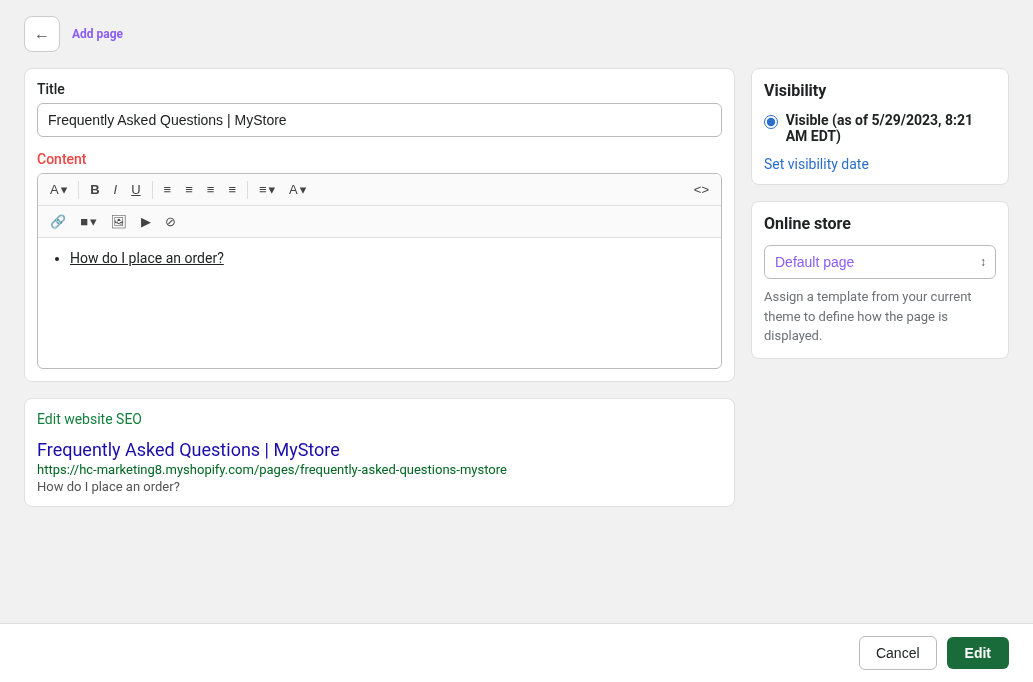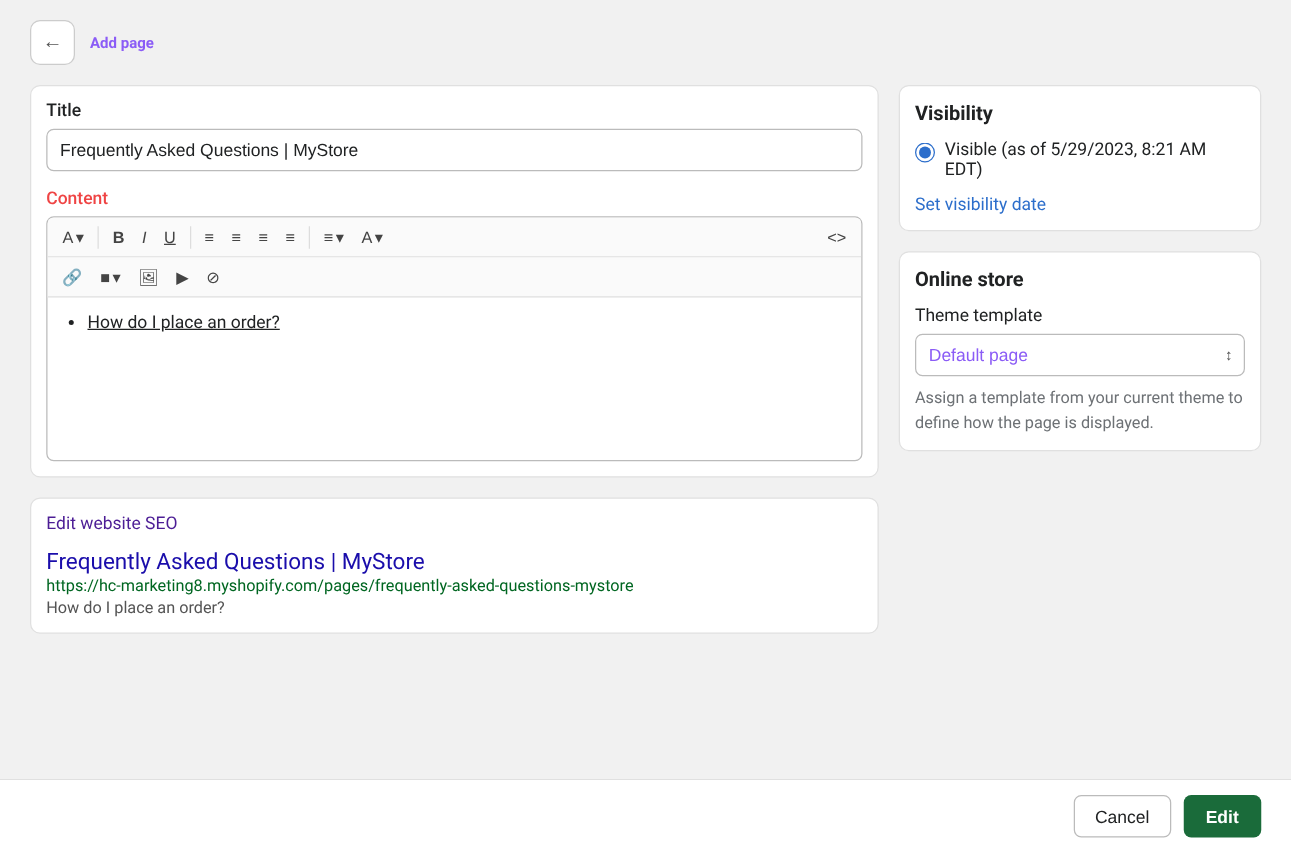--- a/index.html
+++ b/index.html
@@ -43,21 +43,21 @@
       padding: 0 24px 80px 24px;
       align-items: flex-start;
     }
     .left-col {
       flex: 1;
       display: flex;
       flex-direction: column;
       gap: 16px;
     }
     .right-col {
-      width: 290px;
+      width: 258px;
       display: flex;
       flex-direction: column;
       gap: 16px;
     }
     .card {
       background: #fff;
       border-radius: 8px;
       border: 1px solid #e0e0e0;
       padding: 12px;
     }
@@ -141,21 +141,21 @@
       display: flex;
       justify-content: space-between;
       align-items: center;
       margin-bottom: 12px;
     }
     .seo-title-text {
       font-weight: 600;
       font-size: 14px;
     }
     .seo-edit-link {
-      color: #4c1d95;
+      color: #15803d;
       font-size: 14px;
       text-decoration: none;
       cursor: pointer;
     }
     .seo-preview-title {
       color: #1a0dab;
       font-size: 18px;
       font-weight: 400;
       margin-bottom: 2px;
     }
@@ -189,20 +189,21 @@
       margin-top: 2px;
       accent-color: #2c6ecb;
       width: 16px;
       height: 16px;
       cursor: pointer;
     }
     .radio-label {
       font-size: 14px;
       color: #202223;
       cursor: pointer;
+      font-weight: bold;
     }
     .visibility-date-link {
       color: #2c6ecb;
       font-size: 14px;
       text-decoration: none;
       cursor: pointer;
     }
     .online-store-label {
       font-size: 14px;
       color: #202223;
@@ -245,20 +246,21 @@
       bottom: 0;
       left: 0;
       right: 0;
       width: 1033px;
       background: #fff;
       border-top: 1px solid #e0e0e0;
       padding: 12px 24px;
       display: flex;
       justify-content: flex-end;
       gap: 10px;
+      align-items: center;
     }
     .btn-cancel {
       padding: 8px 16px;
       border: 1px solid #bbb;
       border-radius: 6px;
       background: #fff;
       font-size: 14px;
       font-weight: 500;
       cursor: pointer;
       color: #202223;
@@ -387,21 +389,20 @@
         <label class="radio-item">
           <input type="radio" class="radio-input" name="visibility" checked="" style="">
           <span class="radio-label">Visible (as of 5/29/2023, 8:21 AM EDT)</span>
         </label>
       </div>
       <a class="visibility-date-link">Set visibility date</a>
     </div>
 
     <div class="card">
       <div class="card-title">Online store</div>
-      <div class="online-store-label">Theme template</div>
       <div class="select-wrapper">
         <select class="theme-select">
           <option>Default page</option>
           <option>Custom</option>
         </select>
         <span class="select-arrow">↕</span>
       </div>
       <div class="template-desc">Assign a template from your current theme to define how the page is displayed.</div>
     </div>
   </div>

